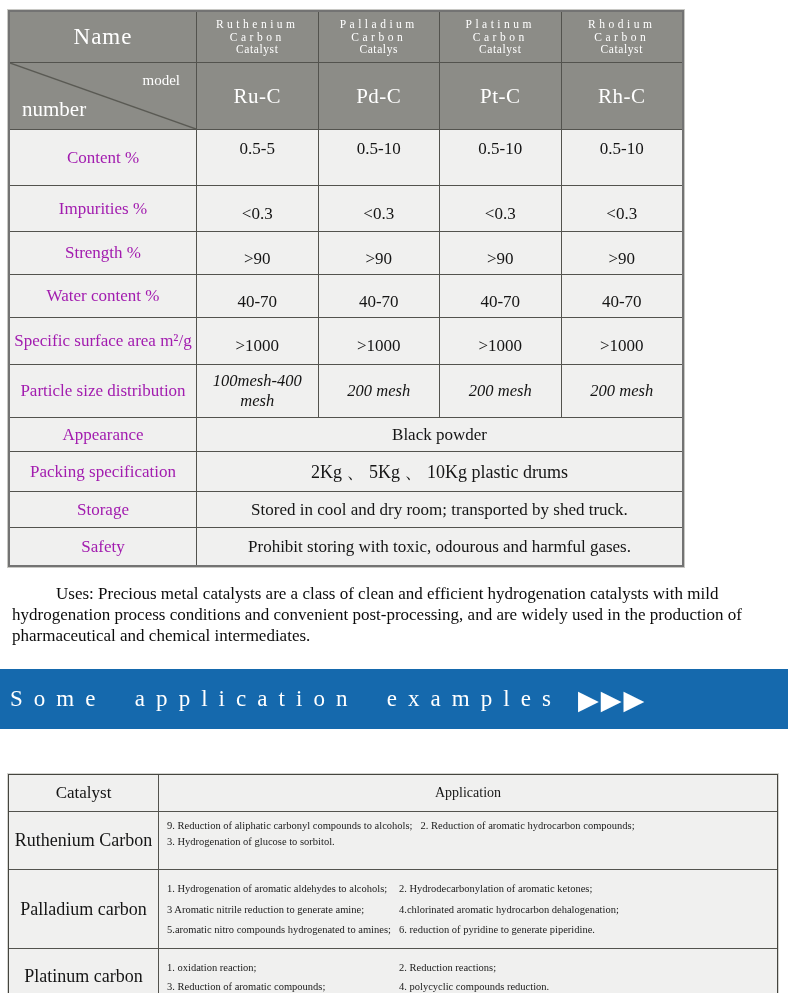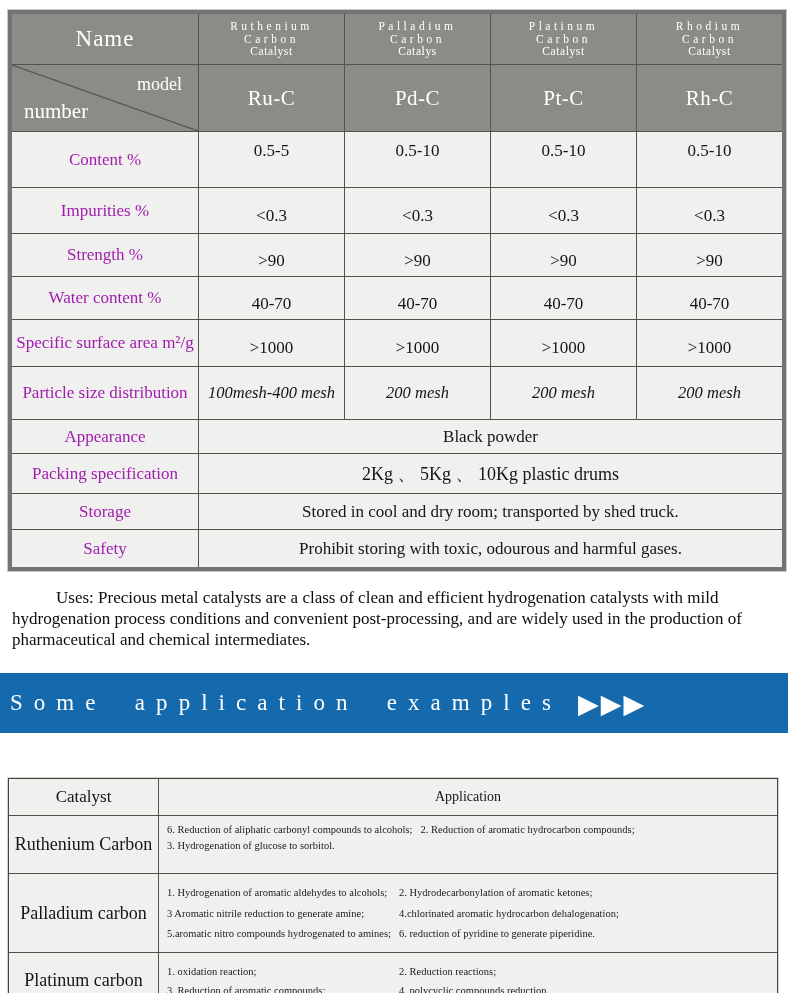--- a/index.html
+++ b/index.html
@@ -4,22 +4,22 @@
 <style>
   html,body { margin:0; padding:0; background:#ffffff; }
   body {
     width:788px; height:993px; position:relative; overflow:hidden;
     font-family:"Liberation Serif", serif; color:#111;
     -webkit-font-smoothing:antialiased;
   }
 
   
   .spec-table {
-    margin:10px 8px 16px 8px; width:778px; box-sizing:border-box;
-    border:4px solid #737373; background:#f0f0ef;
+    margin:10px 8px 16px 8px; width:676px; box-sizing:border-box;
+    border:2px solid #737373; background:#f0f0ef;
     box-shadow:0 0 0 1px #c8c8c4;
   }
   .row { display:flex; border-top:1px solid #53534e; }
   .row:first-child { border-top:none; }
   .cell {
     box-sizing:border-box; border-left:1px solid #53534e;
     display:flex; align-items:center; justify-content:center;
     text-align:center;
   }
   .cell:first-child { border-left:none; }
@@ -32,21 +32,21 @@
   .hrow1 { height:50px; }
   .name-cell span { font-size:23px; letter-spacing:1px; }
   .colhead { flex-direction:column; line-height:1.12; }
   .colhead .hl1, .colhead .hl2 { font-size:11.5px; letter-spacing:3.5px; }
   .colhead .hl3 { font-size:11.5px; letter-spacing:0.6px; }
 
   .hrow2 { height:66px; }
   .model-cell { font-size:21px; letter-spacing:0.5px; }
   .diag-cell { position:relative; }
   .diag-line { position:absolute; left:0; top:0; width:100%; height:100%; }
-  .diag-model { position:absolute; top:9px; right:16px; font-size:18px; }
+  .diag-model { position:absolute; top:9px; right:16px; font-size:15px; }
   .diag-number { position:absolute; bottom:7px; left:12px; font-size:21px; }
 
   .r0 { height:55px; } .r1 { height:45px; } .r2 { height:42px; }
   .r3 { height:42px; } .r4 { height:46px; } .r5 { height:52px; }
   .r0 .val-col { align-items:flex-start; padding-top:9px; }
   .r1 .val-col { align-items:flex-end; padding-bottom:7px; }
   .r2 .val-col { align-items:flex-end; padding-bottom:5px; }
   .r3 .val-col { align-items:flex-end; padding-bottom:5px; }
   .r4 .val-col { align-items:flex-end; padding-bottom:8px; }
   .r5 .val-col { font-size:16.5px;font-style:italic; }
@@ -230,21 +230,21 @@
 
   <div class="app-row app-hdr-row">
     <div class="app-name">Catalyst</div>
     <div class="app-apphdr">Application</div>
   </div>
 
   <div class="app-row ar0">
     <div class="app-name">Ruthenium Carbon</div>
     <div class="app-content">
       <div class="app-line">
-        <span class="app-left">6. Reduction of aliphatic carbonyl compounds to alcohols;</span>
+        <span class="app-left">9. Reduction of aliphatic carbonyl compounds to alcohols;</span>
         <span class="app-right">2. Reduction of aromatic hydrocarbon compounds;</span>
       </div>
       <div class="app-line">
         <span class="app-left">3. Hydrogenation of glucose to sorbitol.</span>
         <span class="app-right"></span>
       </div>
     </div>
   </div>
 
   <div class="app-row ar1">

